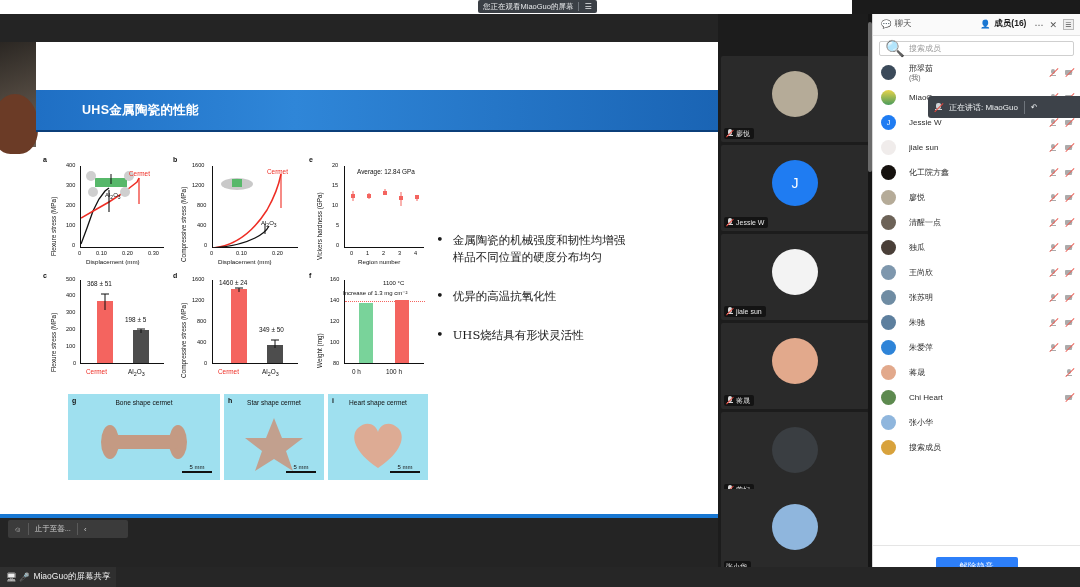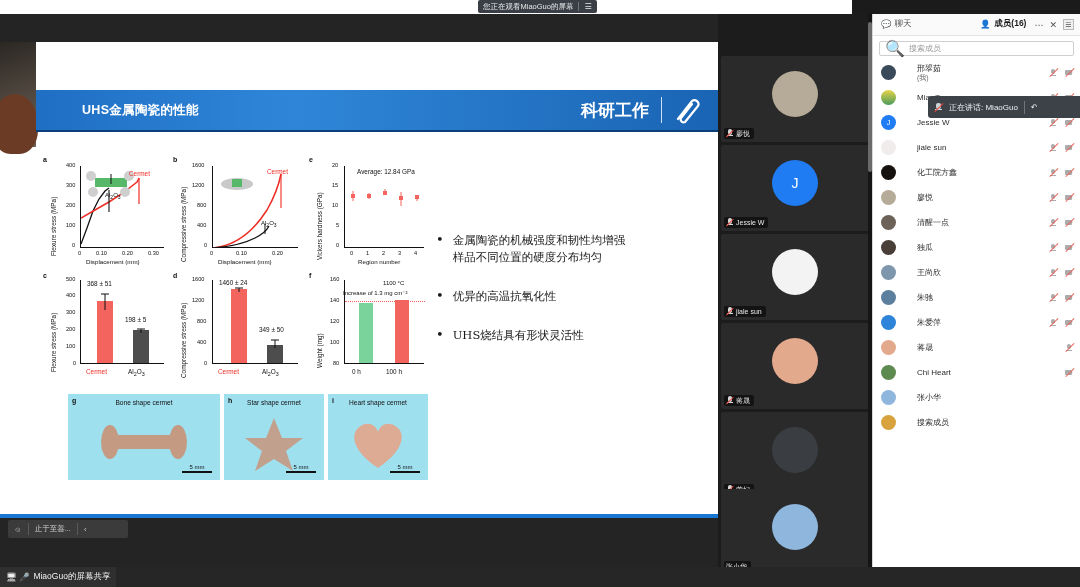--- a/index.html
+++ b/index.html
@@ -146,21 +146,21 @@
 
   .searchbar { padding:5px 6px 4px 6px; }
   .searchbox {
     height:15px; border:1px solid #cfcfcf; border-radius:2px; background:#fff;
     display:flex; align-items:center; gap:4px; padding:0 5px;
   }
   .searchbox .ph { color:#9a9a9a; font-size:8px; }
 
   .plist { position:absolute; left:0; top:46px; right:0; bottom:42px; overflow:hidden; }
   .prow {
-    height:25px; display:flex; align-items:center; padding:0 6px 0 8px; gap:21px;
+    height:25px; display:flex; align-items:center; padding:0 6px 0 8px; gap:13px;
     position:relative;
   }
   .prow .pav { width:15px; height:15px; border-radius:50%; flex:0 0 auto; }
   .prow .pname { font-size:8px; color:#2c2c2c; line-height:9px; flex:1; overflow:hidden; white-space:nowrap;}
   .prow .pname .sub { display:block; font-size:7px; color:#6b6b6b; }
   .prow .picons { display:flex; gap:6px; align-items:center; flex:0 0 auto; }
   .icon-mic, .icon-cam { width:10px; height:10px; position:relative; opacity:.85;}
   .icon-mic .body{position:absolute;left:2.5px;top:1px;width:4px;height:5.5px;border-radius:2px;background:#9d9d9d;}
   .icon-mic .base{position:absolute;left:1.5px;top:7px;width:6px;height:1px;background:#9d9d9d;}
   .icon-mic .slash{position:absolute;left:-0.5px;top:4.5px;width:12px;height:1.2px;background:#e8463c;transform:rotate(-45deg);}
@@ -215,29 +215,20 @@
     </div>
   </div>
 
   <div class="share-area">
 
     <div class="slide"></div>
     <div class="cam-sliver"></div>
 
     <div class="slide-titlebar">
       <div class="slide-title-left">UHS金属陶瓷的性能</div>
-      <div class="slide-title-right">
-        <span>科研工作</span>
-        <span class="vbar"></span>
-        <span class="clip-icon">
-          <svg width="26" height="30" viewBox="0 0 26 30">
-              <path d="M4 24 L18 6 a4 4 0 0 1 6 5 L11 27 a3 3 0 0 1 -4 -4 L18 9" fill="none" stroke="#ffffff" stroke-width="2.2" stroke-linecap="round"></path>
-            </svg>
-        </span>
-      </div>
     </div>
     <div class="slide-underline"></div>
 
     <div class="figwrap">
 
       <div class="panel" style="left:2px; top:22px; width:132px; height:112px;">
         <div class="plabel" style="left:1px; top:0px;">a</div>
         <div class="ytitle" style="left:8px; top:100px;">Flexure stress (MPa)</div>
 
         <div style="position:absolute;left:38px;top:10px;width:84px;height:82px;border-left:1px solid #111;border-bottom:1px solid #111;">
@@ -696,20 +687,36 @@
               <i class="slash"></i>
             </span>
           <span class="icon-cam">
               <i class="body"></i>
               <i class="lens"></i>
               <i class="slash"></i>
             </span>
         </div>
       </div>
       <div class="prow">
+        <div class="pav" style="background:#6f8ca3;"></div>
+        <div class="pname"><span>张苏明</span></div>
+        <div class="picons">
+          <span class="icon-mic">
+              <i class="body"></i>
+              <i class="base"></i>
+              <i class="slash"></i>
+            </span>
+          <span class="icon-cam">
+              <i class="body"></i>
+              <i class="lens"></i>
+              <i class="slash"></i>
+            </span>
+        </div>
+      </div>
+      <div class="prow">
         <div class="pav" style="background:#5d7f9e;"></div>
         <div class="pname"><span>朱驰</span></div>
         <div class="picons">
           <span class="icon-mic">
               <i class="body"></i>
               <i class="base"></i>
               <i class="slash"></i>
             </span>
           <span class="icon-cam">
               <i class="body"></i>
@@ -772,20 +779,23 @@
       <span class="mic-red">
           <i class="b"></i>
           <i class="u"></i>
           <i class="s"></i>
         </span>
       <span>正在讲话: MiaoGuo</span>
       <span class="vline"></span>
       <span>↶</span>
     </div>
 
+    <div class="rfooter">
+      <button class="unmute-btn">解除静音</button>
+    </div>
   </div>
 
   <div class="taskbar">
     <div class="task-item">
       <span class="tb-icon">🖥</span>
       <span class="tb-icon">🎤</span>
       <span>MiaoGuo的屏幕共享</span>
     </div>
   </div>
 

